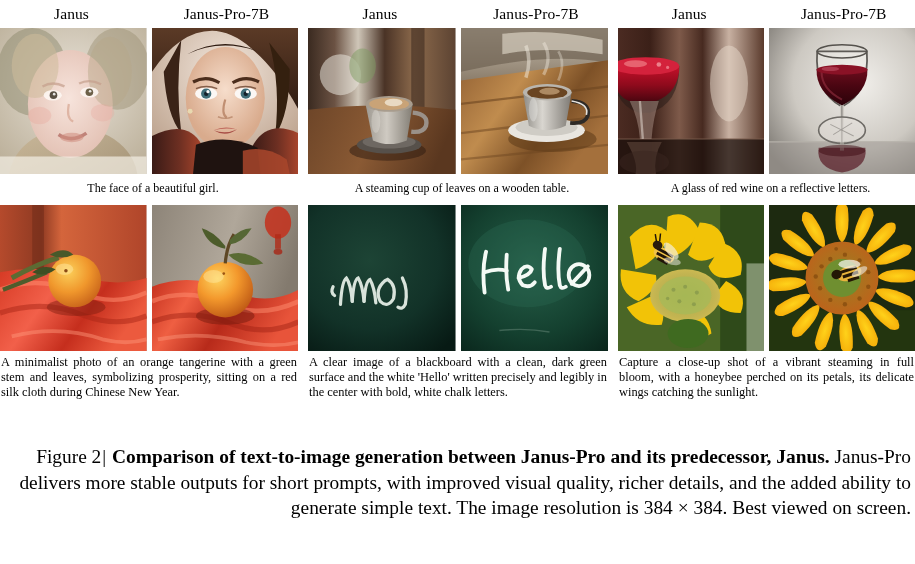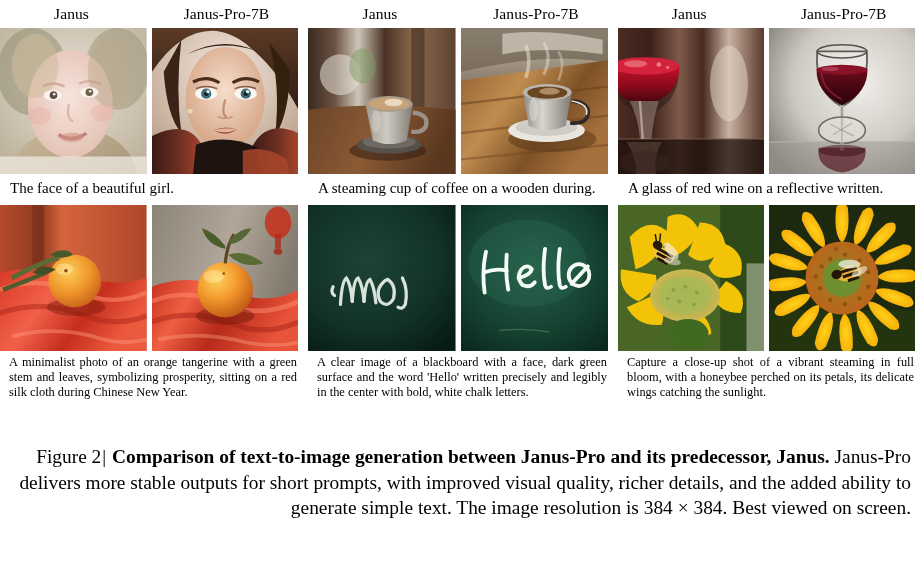--- a/index.html
+++ b/index.html
@@ -54,32 +54,33 @@
   .pair .cell {
     flex: 1 1 0;
     height: 146px;
     overflow: hidden;
     position: relative;
     background: #efefef;
   }
   .pair .cell > svg { display: block; width: 100%; height: 100%; }
 
   .prompt-top {
-    font-size: 15px;
+    text-align: center;
+    font-size: 12px;
     line-height: 15px;
     padding: 7px 2px 0 10px;
     height: 22px;
     box-sizing: border-box;
   }
   .prompt-bottom {
     text-align: justify;
     text-align-last: left;
     font-size: 12.4px;
     line-height: 15.1px;
-    padding: 4px 1px 0 9px;
+    padding: 4px 1px 0 1px;
     hyphens: none;
   }
 
   .row2 { margin-top: 9px; }
 
   
   .caption {
     position: absolute;
     left: 4px;
     right: 4px;
@@ -363,21 +364,21 @@
             <ellipse cx="58.5" cy="44" rx="16.5" ry="5.6" fill="#b9b5ae"></ellipse>
             <ellipse cx="58.5" cy="44.3" rx="13.6" ry="4.2" fill="#6a4522"></ellipse>
             <ellipse cx="60" cy="43.4" rx="7" ry="2.4" fill="#c4a27a" opacity="0.75"></ellipse>
             <path d="M75 50 Q88 51 86 60 Q84 66 74 65" stroke="#2e2a26" stroke-width="2.6" fill="none"></path>
             <path d="M75 50 Q87 52 85 59.5" stroke="#e6e3de" stroke-width="1.1" fill="none"></path>
             <ellipse cx="49" cy="56" rx="3" ry="8" fill="#ffffff" opacity="0.28"></ellipse>
           </svg>
         </div>
       </div>
 
-      <div class="prompt-top">A steaming cup of coffee on a wooden during.</div>
+      <div class="prompt-top">A steaming cup of leaves on a wooden table.</div>
 
       <div class="pair row2">
         <div class="cell">
           <svg viewBox="0 0 100 100" preserveAspectRatio="none">
             <defs>
               <radialGradient id="b1" cx="42%" cy="38%" r="78%">
                 <stop offset="0%" stop-color="#1d4435"></stop>
                   <stop offset="60%" stop-color="#123228"></stop>
                 <stop offset="100%" stop-color="#071a14"></stop>
               </radialGradient>
@@ -413,21 +414,21 @@
               <path d="M57 30 Q55 45 57 55 Q58 58 61 56"></path>
               <path d="M67 30 Q65 45 67 55 Q68 58 71 56"></path>
               <ellipse cx="80" cy="48" rx="7" ry="7.5"></ellipse>
               <path d="M75 54 L86 42"></path>
             </g>
             <path d="M26 86 Q44 84 60 87" stroke="#d8e6da" stroke-width="1" fill="none" opacity="0.22"></path>
           </svg>
         </div>
       </div>
 
-      <div class="prompt-bottom">A clear image of a blackboard with a face, dark green surface and the word 'Hello' written precisely and legibly in the center with bold, white chalk letters.</div>
+      <div class="prompt-bottom">A clear image of a blackboard with a clean, dark green surface and the white 'Hello' written precisely and legibly in the center with bold, white chalk letters.</div>
     </div>
 
     <div class="colgroup right">
 
       <div class="headers">
         <div class="hdr">Janus</div>
         <div class="hdr">Janus-Pro-7B</div>
       </div>
 
       <div class="pair">
@@ -493,21 +494,21 @@
             <ellipse cx="50" cy="70" rx="16" ry="9" fill="#e6e3de" opacity="0.42"></ellipse>
             <ellipse cx="50" cy="70" rx="16" ry="9" fill="none" stroke="#6d6a65" stroke-width="1.1"></ellipse>
             <path d="M42 66 L58 74 M44 73 L57 65" stroke="#8e8a85" stroke-width="0.7" opacity="0.7"></path>
             <path d="M34 82 Q32 96 50 99 Q68 96 66 82 Z" fill="#52101c" opacity="0.65"></path>
             <rect x="48.6" y="78" width="2.8" height="6" fill="#b9b5ae" opacity="0.6"></rect>
             <ellipse cx="50" cy="84" rx="16" ry="4" fill="#3d0a12" opacity="0.5"></ellipse>
           </svg>
         </div>
       </div>
 
-      <div class="prompt-top">A glass of red wine on a reflective written.</div>
+      <div class="prompt-top">A glass of red wine on a reflective letters.</div>
 
       <div class="pair row2">
         <div class="cell">
           <svg viewBox="0 0 100 100" preserveAspectRatio="none">
             <defs>
               <radialGradient id="s1c" cx="50%" cy="50%" r="60%">
                 <stop offset="0%" stop-color="#9fae4a"></stop>
                   <stop offset="70%" stop-color="#c3b451"></stop>
                 <stop offset="100%" stop-color="#d7bf52"></stop>
               </radialGradient>

